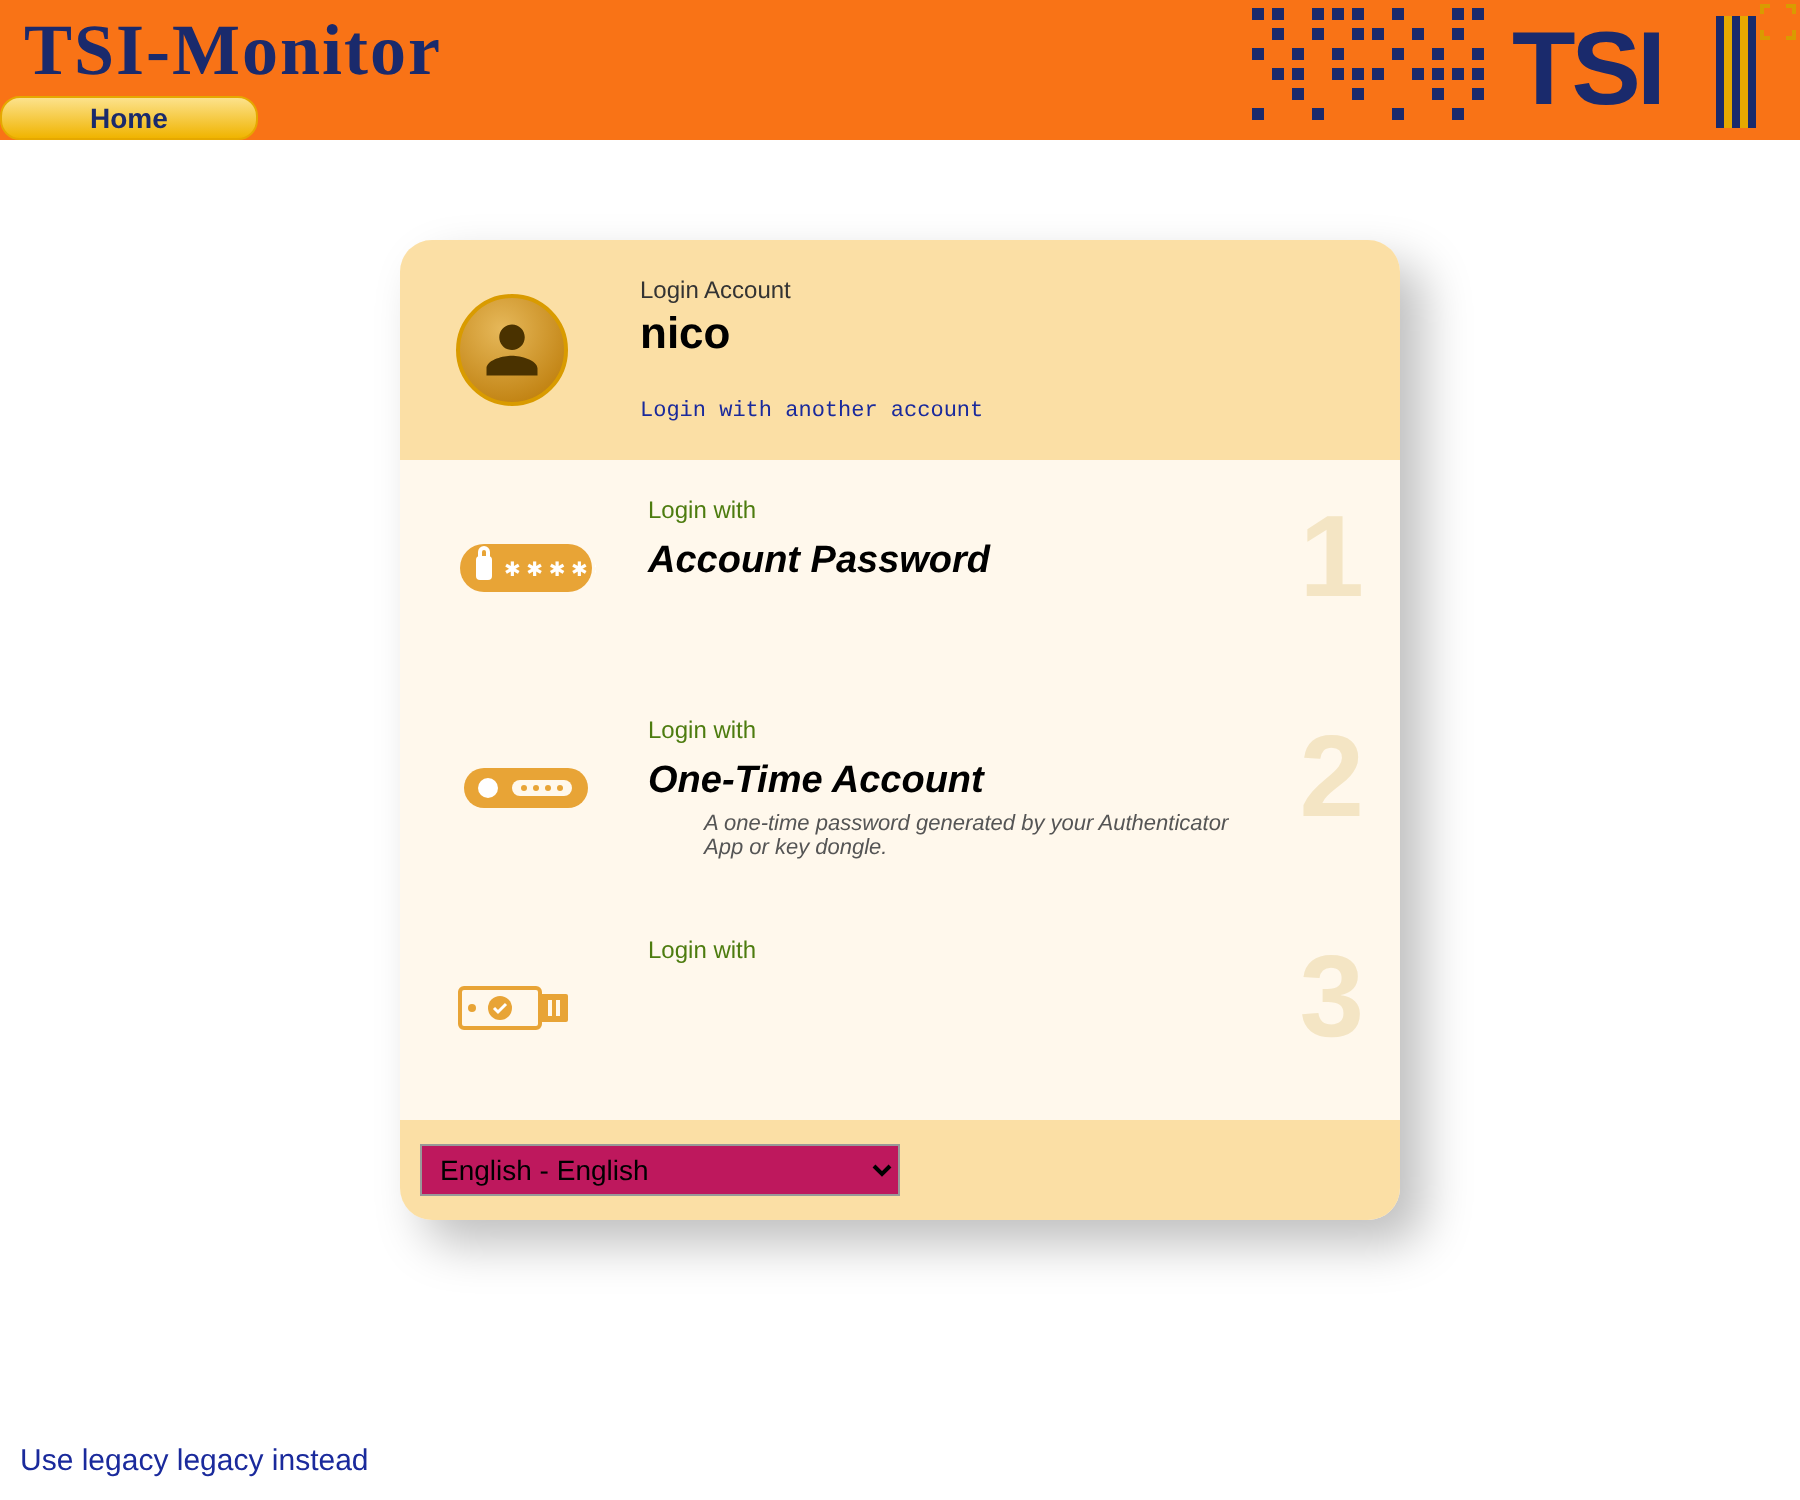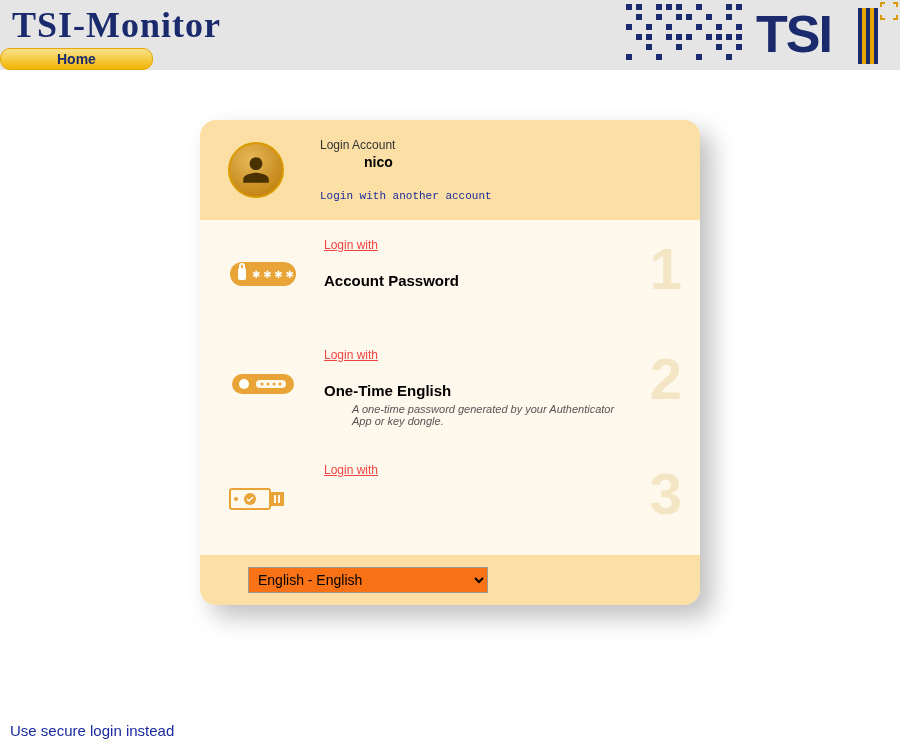--- a/index.html
+++ b/index.html
@@ -1,42 +1,42 @@
 <!DOCTYPE html>
 <html><head>
   <meta charset="utf-8">
   <style>
     * { box-sizing: border-box; margin: 0; padding: 0; }
     body { font-family: Arial, Helvetica, sans-serif; background: #fff; width: 900px; height: 750px; overflow: hidden; }
 
-    .header { background: #e5e5e5; width: 100%; height: 70px; position: relative; }
+    .header { background: #f97316; width: 100%; height: 70px; position: relative; }
     .app-title { font-family: Georgia, 'Times New Roman', serif; font-size: 36px; font-weight: bold; color: #1a2a6c; padding: 4px 0 0 12px; letter-spacing: 1px; }
     .logo-block { position: absolute; right: 4px; top: 2px; width: 270px; height: 66px; }
     .nav { position: absolute; left: 0; bottom: 0; }
-    .nav-pill { display: inline-block; background: linear-gradient(#fce28c, #f0b400); border-radius: 10px; padding: 2px 56px; font-size: 14px; font-weight: bold; color: #1a2a6c; border: 1px solid #e6a800; }
+    .nav-pill { display: inline-block; background: linear-gradient(#fce28c, #f0b400); border-radius: 10px; padding: 2px 44px; font-size: 14px; font-weight: bold; color: #1a2a6c; border: 1px solid #e6a800; }
 
     .login-card { width: 500px; margin: 50px auto 0; border-radius: 16px; background: #fff8ec; box-shadow: 12px 12px 24px rgba(0,0,0,0.25); overflow: hidden; }
     .card-header { background: #fbdfa5; padding: 18px 28px; display: flex; align-items: center; gap: 36px; }
     .avatar-circle { width: 56px; height: 56px; border: 2px solid #d99b00; border-radius: 50%; display:flex; align-items:center; justify-content:center; background: radial-gradient(circle at 40% 30%, #e6b85a, #b87500); }
     .avatar-svg { width: 34px; height: 34px; fill: #4a3200; }
     .account-info .lbl { font-size: 12px; color: #333; }
-    .account-info .name { font-size: 14px; font-weight: bold; color: #000; margin-top:2px;margin-left:44px;}
+    .account-info .name { font-size: 22px; font-weight: bold; color: #000; margin-top:2px;}
     .account-info .link { font-size: 11px; color: #1a2a9c; margin-top: 20px; cursor:pointer;font-family:Liberation Mono, monospace; }
 
     .methods { background: #fff8ec; }
     .method { display: flex; padding: 18px 28px; position: relative; align-items: flex-start; gap: 26px; min-height: 110px;}
     .method-icon { width: 70px; height: 40px; flex-shrink:0; margin-top: 16px; }
     .method-body { flex: 1; padding-right: 40px;}
-    .method-body .small { font-size: 12px; color: #ef4444; text-decoration: underline; }
-    .method-body .title { font-size: 15px; font-weight: bold; color: #000; margin-top:20px;}
+    .method-body .small { font-size: 12px; color: #4d7c0f; }
+    .method-body .title { font-size: 19px; font-weight: bold; color: #000; margin-top:8px;font-style:italic;}
     .method-body .desc { font-size: 11px; font-style: italic; color: #555; margin-top: 4px; margin-left: 28px; }
     .method-number { position: absolute; right: 18px; top: 20px; font-size: 58px; font-weight: bold; color: #f4e5c4; line-height: 1; }
 
     .card-footer { background: #fbdfa5; padding: 12px 10px; }
-    .lang-select { width: 240px; padding: 3px 5px; font-size: 14px; background:#f97316; border:1px solid #999;margin-left:38px; }
+    .lang-select { width: 240px; padding: 3px 5px; font-size: 14px; background:#be185d; border:1px solid #999; }
 
     .legacy-link { position: absolute; left: 10px; top: 722px; font-size: 15px; color: #1a2a9c; cursor:pointer; }
     .fullscreen-icon { position:absolute; right: 2px; top: 2px; width:18px; height:18px; }
   </style>
 </head>
 <body>
 
 <div class="header">
   <div class="app-title">TSI-Monitor</div>
   <div class="nav">
@@ -153,21 +153,21 @@
           <g fill="#e8a436">
               <circle cx="34" cy="20" r="1.5"></circle>
               <circle cx="40" cy="20" r="1.5"></circle>
               <circle cx="46" cy="20" r="1.5"></circle>
               <circle cx="52" cy="20" r="1.5"></circle>
             </g>
         </svg>
       </div>
       <div class="method-body">
         <div class="small">Login with</div>
-        <div class="title">One-Time English</div>
+        <div class="title">One-Time Account</div>
         <div class="desc">A one-time password generated by your Authenticator App or key dongle.</div>
       </div>
       <div class="method-number">2</div>
     </div>
 
     <div class="method">
       <div class="method-icon">
         <svg viewBox="0 0 70 40" width="70" height="40">
           <rect x="2" y="10" width="40" height="20" rx="2" fill="#fff8ec" stroke="#e8a436" stroke-width="2"></rect>
           <circle cx="22" cy="20" r="6" fill="#e8a436"></circle>
@@ -186,13 +186,13 @@
 
   </div>
 
   <div class="card-footer">
     <select class="lang-select">
       <option>English - English</option>
     </select>
   </div>
 </div>
 
-<div class="legacy-link">Use secure login instead</div>
+<div class="legacy-link">Use legacy legacy instead</div>
 
 </body></html>

